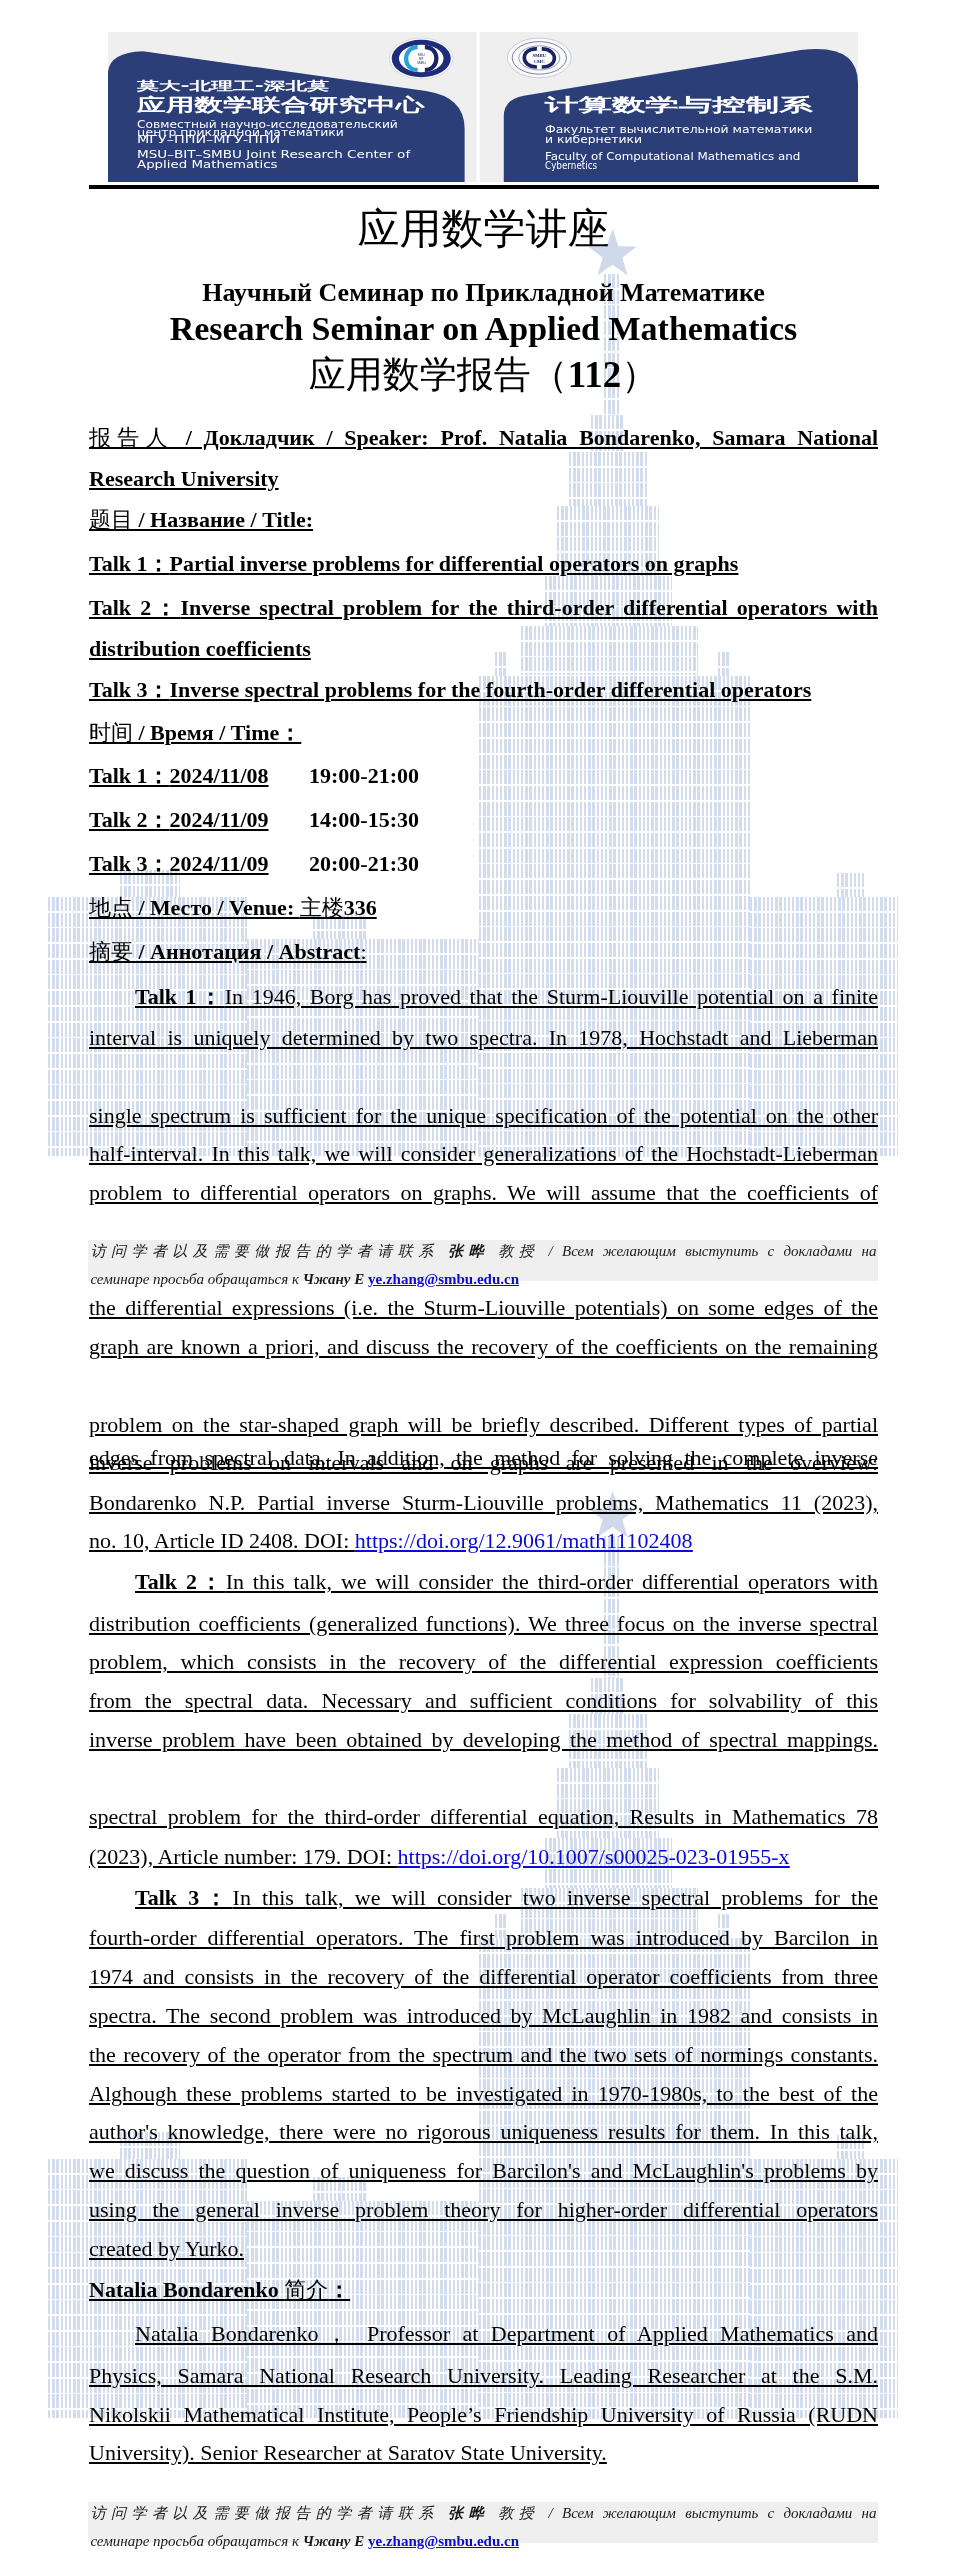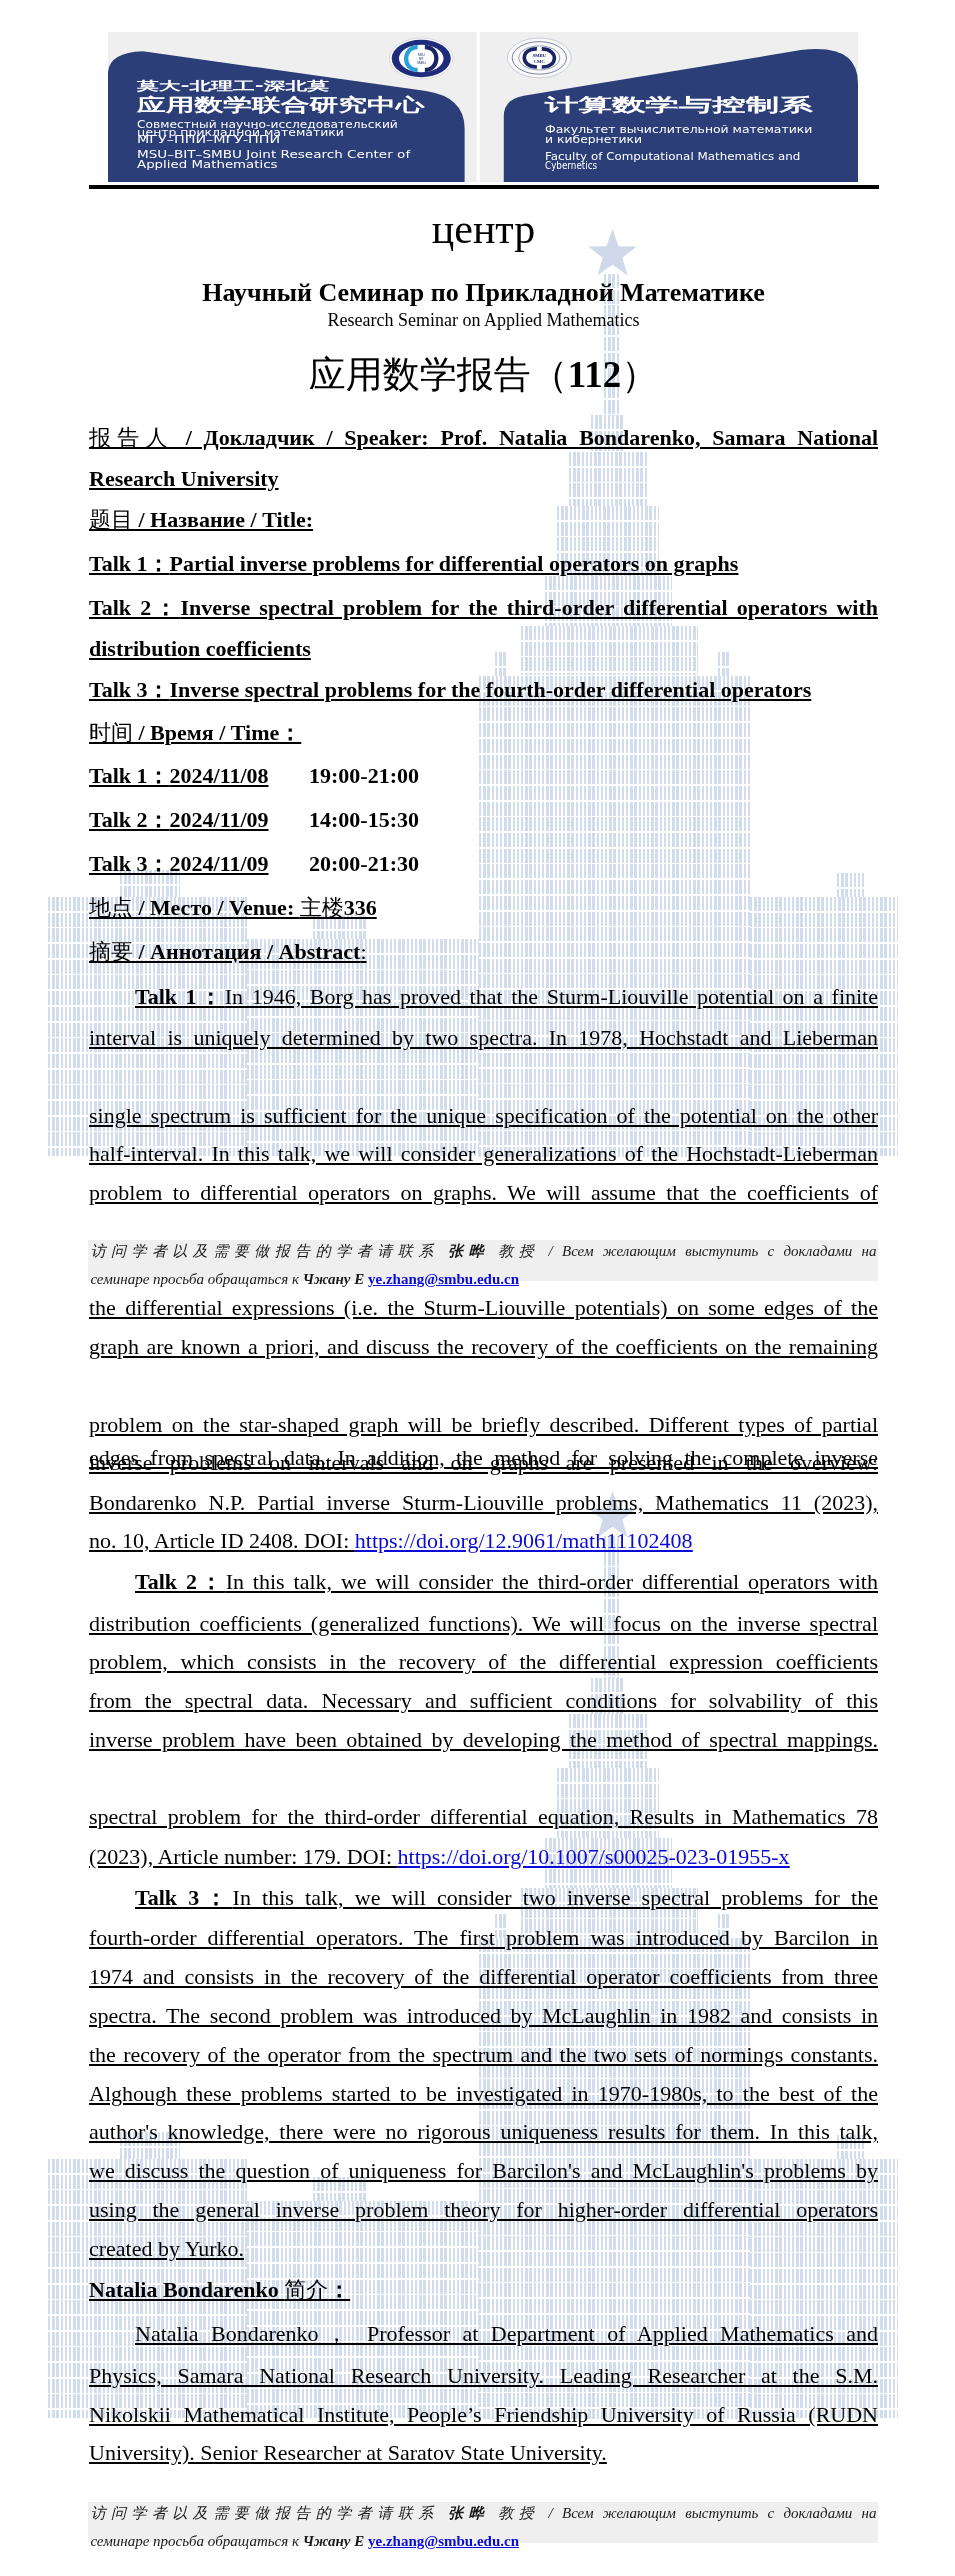--- a/index.html
+++ b/index.html
@@ -23,21 +23,21 @@
   .bt {
     position: absolute; white-space: nowrap; color: #ffffff; transform-origin: 0 50%;
     font-family: "DejaVu Sans", "Liberation Sans", sans-serif;
   }
   .bt.cnb { font-weight: 700; }
   .rule { position: absolute; left: 89px; top: 185px; width: 790px; height: 3.6px; background: #000000; z-index: 2; }
   
   .ctr { position: absolute; left: 89px; width: 789px; text-align: center; white-space: nowrap; z-index: 2; }
   .t-main { top: 205px; height: 48px; line-height: 48px; font-size: 42px; }
   .t-ru { top: 278px; height: 29px; line-height: 29px; font-size: 26px; font-weight: 700; }
-  .t-en { top: 306px; height: 29px; line-height: 29px; font-size: 18px; font-weight: 400; }
+  .t-en { top: 314px; height: 29px; line-height: 29px; font-size: 34px; font-weight: 700; }
   .t-no { top: 354px; height: 42px; line-height: 42px; font-size: 37px; }
   .t-no .num { font-weight: 700; }
   
   .ln {
     position: absolute; left: 89px; width: 789px; height: 28px; line-height: 28px;
     font-size: 22px; z-index: 2; white-space: nowrap; text-decoration: underline;
   }
   .ln.j { white-space: normal; text-align: justify; text-align-last: justify; }
   .ln.ind { left: 135px; width: 743px; }
   .b { font-weight: 700; }
@@ -138,21 +138,21 @@
 
     <div class="bt cnb" style="left: 437px; top: 63px; font-size: 18px; height: 20.5px; line-height: 20.5px; transform: scaleX(1.85833);">计算数学与控制系</div>
     <div class="bt" style="left: 437px; top: 92px; font-size: 10.2px; height: 12px; line-height: 12px; transform: scaleX(1.21837);">Факультет вычислительной математики</div>
     <div class="bt" style="left: 437px; top: 102px; font-size: 10.2px; height: 12px; line-height: 12px; transform: scaleX(1.21491);">и кибернетики</div>
     <div class="bt" style="left: 437px; top: 119px; font-size: 10.2px; height: 12px; line-height: 12px; transform: scaleX(1.16732);">Faculty of Computational Mathematics and</div>
     <div class="bt" style="left: 437px; top: 128px; font-size: 10.2px; height: 12px; line-height: 12px; transform: scaleX(0.863926);">Cybernetics</div>
   </div>
 
   <div class="rule"></div>
 
-  <div class="ctr t-main">центр</div>
+  <div class="ctr t-main">应用数学讲座</div>
   <div class="ctr t-ru">Научный Семинар по Прикладной Математике</div>
   <div class="ctr t-en">Research Seminar on Applied Mathematics</div>
   <div class="ctr t-no"><span>应用数学报告（</span><span class="num">112</span><span>）</span></div>
 
   <div class="ln j b" style="top:424px"><span class="cn">报告人</span><span> / Докладчик / Speaker:</span><span> Prof. Natalia Bondarenko, Samara National</span></div>
   <div class="ln b" style="top:465px">Research University</div>
 
   <div class="ln b" style="top:506px"><span class="cn">题目</span><span> / Название / Title:</span></div>
 
   <div class="ln b" style="top:550px"><span>Talk 1：</span><span>Partial inverse problems for differential operators on graphs</span></div>
@@ -183,21 +183,21 @@
 
   <div class="ln j" style="top:1294px">the differential expressions (i.e. the Sturm-Liouville potentials) on some edges of the</div>
   <div class="ln j" style="top:1333px">graph are known a priori, and discuss the recovery of the coefficients on the remaining</div>
   <div class="ln j" style="top:1444px">edges from spectral data. In addition, the method for solving the complete inverse</div>
   <div class="ln j" style="top:1411px">problem on the star-shaped graph will be briefly described. Different types of partial</div>
   <div class="ln j" style="top:1449px">inverse problems on intervals and on graphs are presented in the overview:</div>
   <div class="ln j" style="top:1489px">Bondarenko N.P. Partial inverse Sturm-Liouville problems, Mathematics 11 (2023),</div>
   <div class="ln" style="top:1527px"><span>no. 10, Article ID 2408. DOI: </span><a class="lnk">https://doi.org/12.9061/math11102408</a></div>
 
   <div class="ln j ind" style="top:1568px"><span class="b">Talk 2：</span><span>In this talk, we will consider the third-order differential operators with</span></div>
-  <div class="ln j" style="top:1610px">distribution coefficients (generalized functions). We will focus on the inverse spectral</div>
+  <div class="ln j" style="top:1610px">distribution coefficients (generalized functions). We three focus on the inverse spectral</div>
   <div class="ln j" style="top:1648px">problem, which consists in the recovery of the differential expression coefficients</div>
   <div class="ln j" style="top:1687px">from the spectral data. Necessary and sufficient conditions for solvability of this</div>
   <div class="ln j" style="top:1726px">inverse problem have been obtained by developing the method of spectral mappings.</div>
   <div class="ln j" style="top:1803px">spectral problem for the third-order differential equation, Results in Mathematics 78</div>
   <div class="ln" style="top:1843px"><span>(2023), Article number: 179. DOI: </span><a class="lnk">https://doi.org/10.1007/s00025-023-01955-x</a></div>
 
   <div class="ln j ind" style="top:1884px"><span class="b">Talk 3：</span><span>In this talk, we will consider two inverse spectral problems for the</span></div>
   <div class="ln j" style="top:1924px">fourth-order differential operators. The first problem was introduced by Barcilon in</div>
   <div class="ln j" style="top:1963px">1974 and consists in the recovery of the differential operator coefficients from three</div>
   <div class="ln j" style="top:2002px">spectra. The second problem was introduced by McLaughlin in 1982 and consists in</div>

